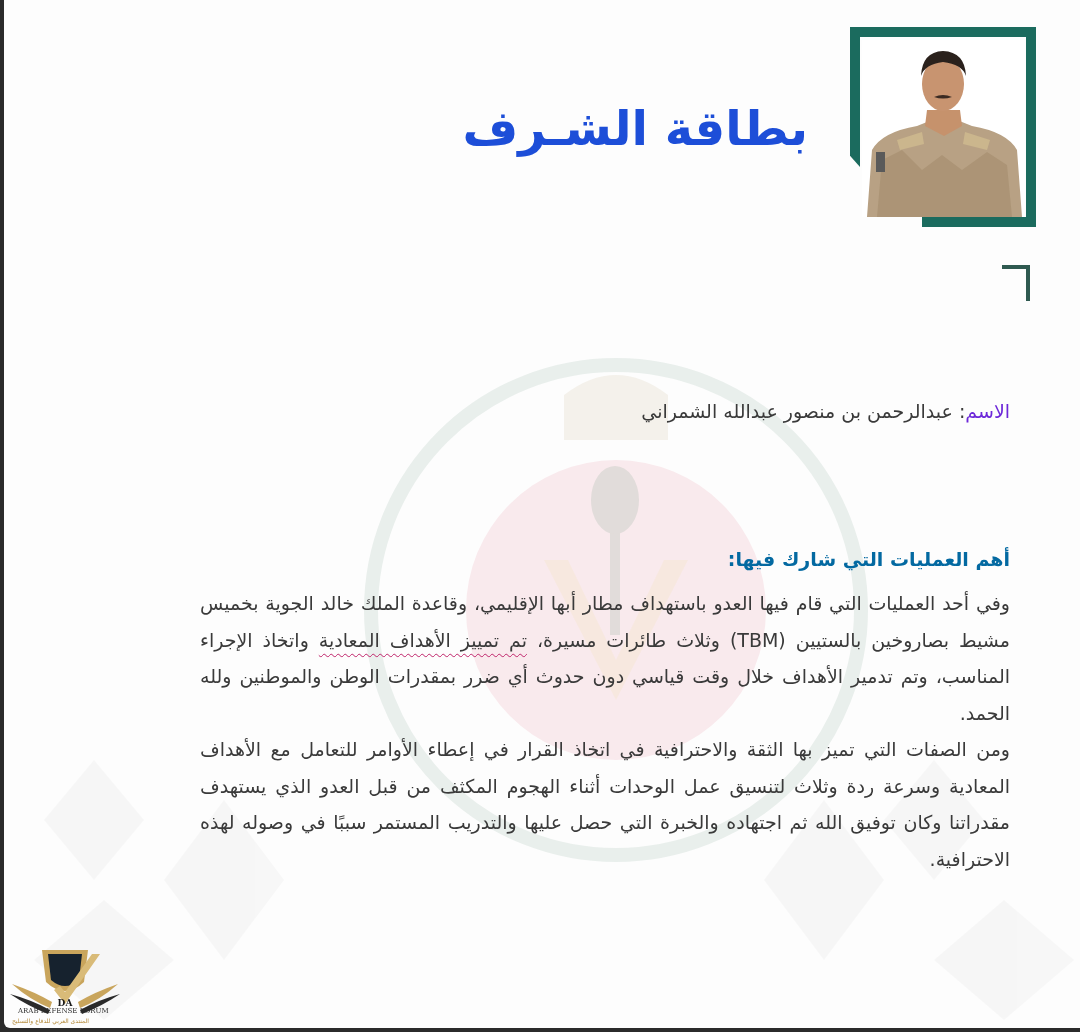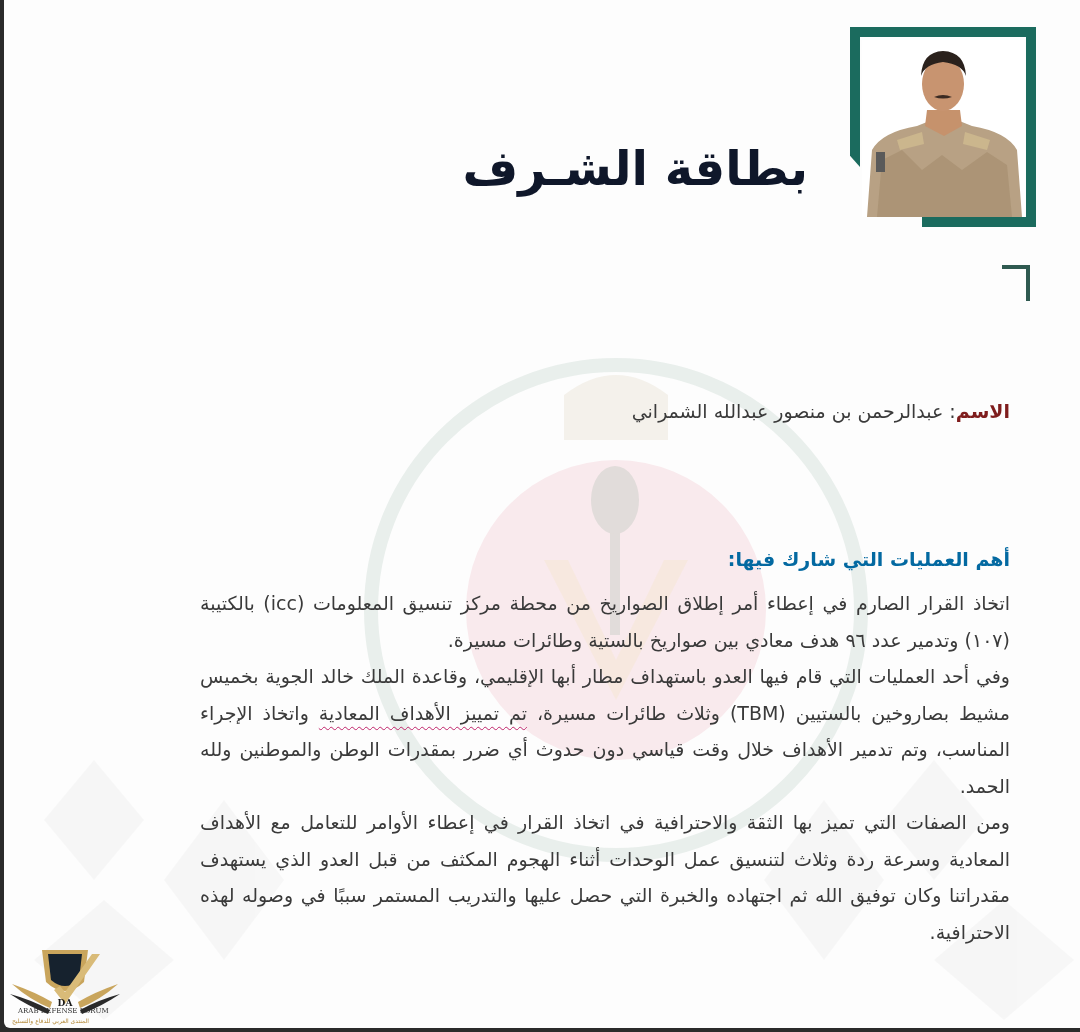--- a/index.html
+++ b/index.html
@@ -26,34 +26,34 @@
   .frame-right { position:absolute; right:0; top:0; width:10px; height:200px; background:#1b6b5e; }
   .frame-left { position:absolute; left:0; top:0; width:10px; height:140px; background:#1b6b5e; clip-path:polygon(0 0,100% 0,100% 100%,0 92%); }
   .frame-bottom { position:absolute; left:72px; bottom:0; width:114px; height:10px; background:#1b6b5e; }
   .photo {
     position:absolute; left:862px; top:40px; width:163px; height:177px;
     background:#ffffff; overflow:hidden;
   }
 
   .title {
     position:absolute; right:272px; top:100px;
-    font-size:48px; font-weight:bold; color:#0f172a;
-    direction:rtl; font-family:"DejaVu Sans", sans-serif; letter-spacing:1px;margin-top:40px;
+    font-size:48px; font-weight:bold; color:#1d4ed8;
+    direction:rtl; font-family:"DejaVu Sans", sans-serif; letter-spacing:1px;
   }
   .corner-mark {
     position:absolute; left:1002px; top:265px; width:28px; height:36px;
     border-top:4px solid #2f5a50; border-right:4px solid #2f5a50; box-sizing:border-box;
   }
 
   .content {
     position:absolute; right:70px; width:810px; direction:rtl; text-align:right;
     color:#3a3a3a; font-size:19px;
   }
   .info { top:392px; line-height:39px; }
-  .info .label { font-weight:bold; color:#7f1d1d; }
+  .info .label { font-weight:normal; color:#6d28d9; }
   .ops-heading { top:548px; font-weight:bold; color:#0369a1; font-size:19px; }
   .ops { top:585px; line-height:36.5px; text-align:justify; text-align-last:right; }
   .ops p { margin:0; }
   .hl { text-decoration:underline wavy #c0246a; text-decoration-thickness:1px; text-underline-offset:6px; }
 
   .logo { position:absolute; left:6px; top:944px; width:110px; height:84px; }
   .logo-text { position:absolute; left:14px; top:1007px; font-size:7px; font-weight:normal; color:#2a2a2a; font-family:"DejaVu Serif", serif; white-space:nowrap; }
   .logo-sub { position:absolute; left:8px; top:1017px; font-size:6px; color:#b48a3a; white-space:nowrap; direction:rtl; }
 </style>
 </head>
@@ -116,21 +116,20 @@
 
   <div class="content info">
     <div>
       <span class="label">الاسم</span><span>: </span><span>عبدالرحمن بن منصور عبدالله الشمراني</span>
     </div>
   </div>
 
   <div class="content ops-heading">أهم العمليات التي شارك فيها:</div>
 
   <div class="content ops">
-    <p>اتخاذ القرار الصارم في إعطاء أمر إطلاق الصواريخ من محطة مركز تنسيق المعلومات (icc) بالكتيبة (١٠٧) وتدمير عدد ٩٦ هدف معادي بين صواريخ بالستية وطائرات مسيرة.</p>
     <p><span>وفي أحد العمليات التي قام فيها العدو باستهداف مطار أبها الإقليمي، وقاعدة الملك خالد الجوية بخميس مشيط بصاروخين بالستيين (TBM) وثلاث طائرات مسيرة، </span><span class="hl">تم تمييز الأهداف المعادية</span><span> واتخاذ الإجراء المناسب، وتم تدمير الأهداف خلال وقت قياسي دون حدوث أي ضرر بمقدرات الوطن والموطنين ولله الحمد.</span></p>
     <p>ومن الصفات التي تميز بها الثقة والاحترافية في اتخاذ القرار في إعطاء الأوامر للتعامل مع الأهداف المعادية وسرعة ردة وثلاث لتنسيق عمل الوحدات أثناء الهجوم المكثف من قبل العدو الذي يستهدف مقدراتنا وكان توفيق الله ثم اجتهاده والخبرة التي حصل عليها والتدريب المستمر سببًا في وصوله لهذه الاحترافية.</p>
   </div>
 
   <svg class="logo" viewBox="0 0 110 84">
     <path d="M2 40 Q25 48 42 58 L40 64 Q20 56 2 40 Z" fill="#c9a55c"></path>
     <path d="M0 50 Q22 56 40 66 L38 70 Q18 62 0 50 Z" fill="#2a2a2a"></path>
     <path d="M108 40 Q85 48 68 58 L70 64 Q90 56 108 40 Z" fill="#c9a55c"></path>
     <path d="M110 50 Q88 56 70 66 L72 70 Q92 62 110 50 Z" fill="#2a2a2a"></path>
     <path d="M32 6 L78 6 L74 38 Q55 56 36 38 Z" fill="#c9a55c"></path>

